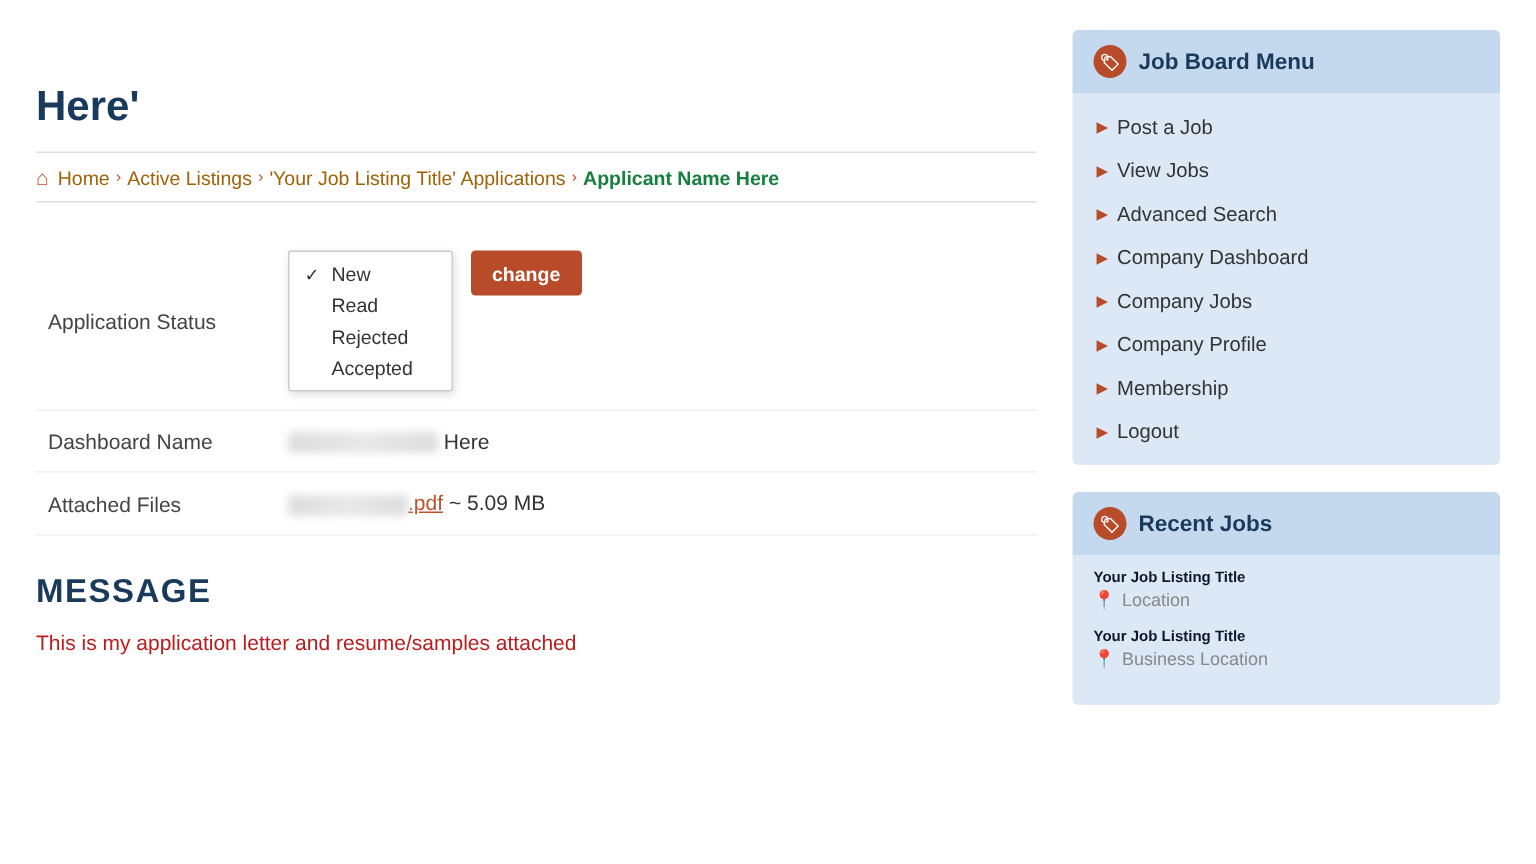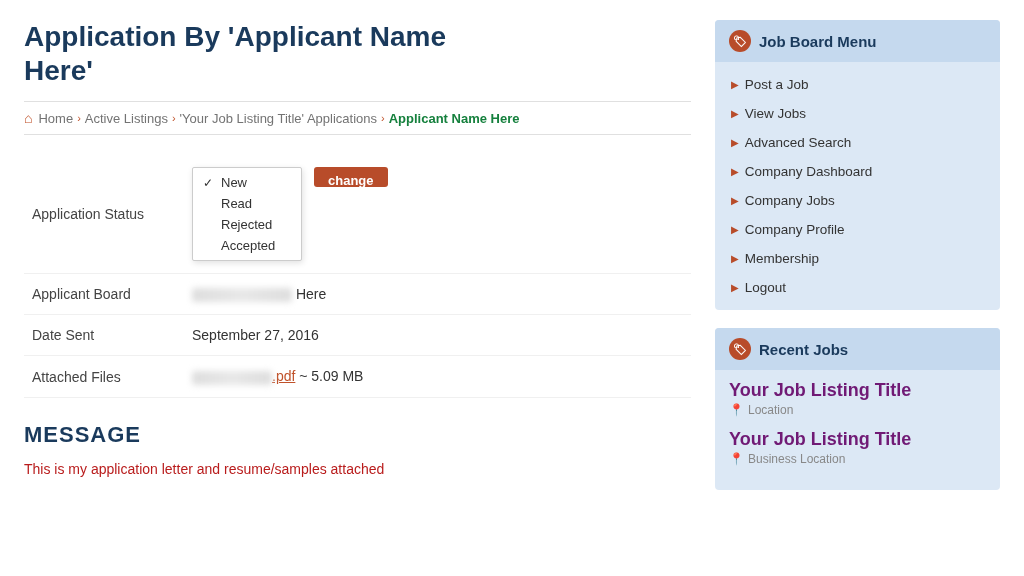--- a/index.html
+++ b/index.html
@@ -40,21 +40,21 @@
       align-items: center;
       flex-wrap: wrap;
       gap: 4px;
       font-size: 13px;
       margin-bottom: 20px;
       padding: 8px 0;
       border-top: 1px solid #e0e0e0;
       border-bottom: 1px solid #e0e0e0;
     }
     .breadcrumb a {
-      color: #737373;
+      color: #a16207;
       text-decoration: none;
       text-align: center;
     }
     .breadcrumb .sep {
       color: #c0522a;
       font-size: 11px;
     }
     .breadcrumb .current {
       color: #15803d;
       font-weight: 600;
@@ -120,21 +120,21 @@
     .change-btn {
       background: #b84c2a;
       color: #fff;
       border: none;
       padding: 6px 14px;
       border-radius: 3px;
       cursor: pointer;
       font-size: 13px;
       font-weight: 600;
       margin-left: 4px;
-      height: 20px;
+      height: 30px;
     }
 
     
     .blurred {
       display: inline-block;
       background: linear-gradient(90deg, #ddd 0%, #e8e8e8 50%, #ddd 100%);
       border-radius: 3px;
       color: transparent;
       user-select: none;
       filter: blur(3px);
@@ -211,22 +211,22 @@
     }
 
     
     .recent-jobs-list {
       padding: 10px 14px 12px;
     }
     .recent-job-item {
       margin-bottom: 12px;
     }
     .recent-job-title {
-      color: #701a75;
-      font-size: 18px;
+      color: #0f172a;
+      font-size: 10px;
       font-weight: 600;
       text-decoration: none;
       display: block;
       margin-bottom: 2px;
     }
     .recent-job-location {
       display: flex;
       align-items: center;
       gap: 4px;
       font-size: 12px;
@@ -238,21 +238,21 @@
     }
   </style>
 </head>
 <body>
 
 <div class="container">
 
   <div class="main-content">
 
     <h1 class="page-title">
-      <span>Application By 'Applicant Name</span><br>
+      <br>
       <span>Here'</span>
     </h1>
 
     <nav class="breadcrumb">
       <span class="home-icon">⌂</span>
       <a href="#">Home</a>
       <span class="sep">›</span>
       <a href="#">Active Listings</a>
       <span class="sep">›</span>
       <a href="#">'Your Job Listing Title' Applications</a>
@@ -284,31 +284,27 @@
                   <span class="check"></span>
                   <span>Accepted</span>
                 </div>
               </div>
               <button class="change-btn">change</button>
             </div>
           </td>
         </tr>
 
         <tr>
-          <td>Applicant Board</td>
+          <td>Dashboard Name</td>
           <td>
             <span class="blurred" style="width:100px;">Applicant Na</span><span> Here</span>
           </td>
         </tr>
 
 
-        <tr>
-          <td>Date Sent</td>
-          <td>September 27, 2016</td>
-        </tr>
 
         <tr>
           <td>Attached Files</td>
           <td>
             <span class="blurred" style="width:80px;">document</span><a href="#" class="pdf-link">.pdf</a>&nbsp;<span>~ 5.09 MB</span>
           </td>
         </tr>
       </tbody>
     </table>
 

